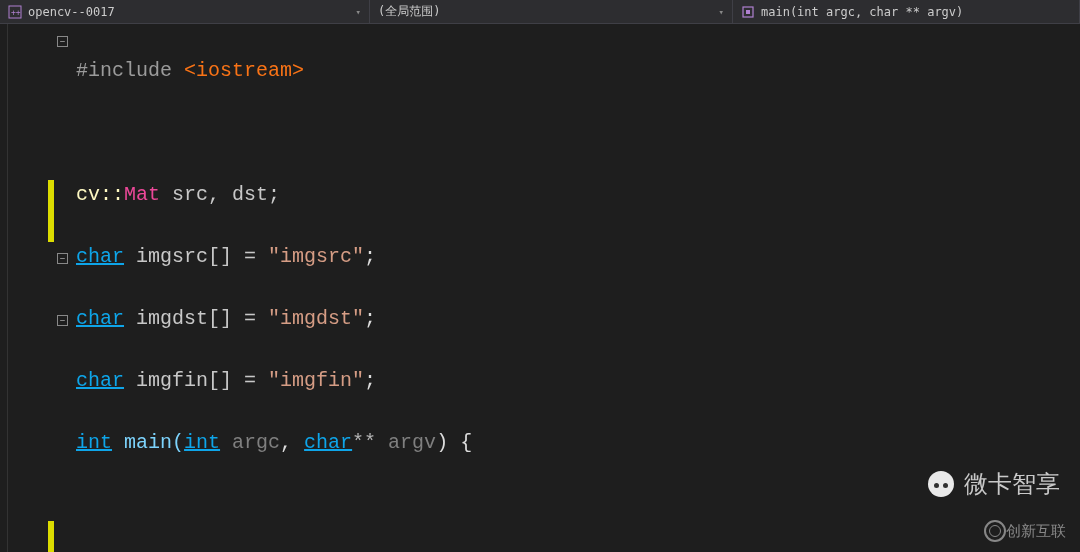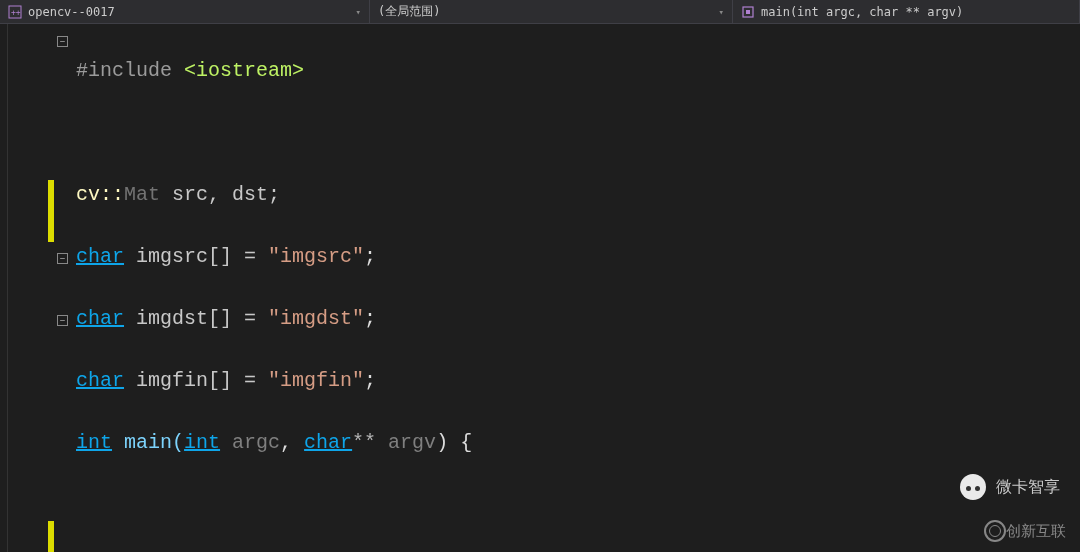--- a/index.html
+++ b/index.html
@@ -84,37 +84,37 @@
   font-family: "Courier New", monospace;
   font-size: 20px;
   line-height: 31px;
   color: #dcdcdc;
   padding-left: 6px;
   white-space: pre;
   position: relative;
 }
 .code .line { height: 31px; }
 .k-pp   { color: #9b9b9b; }
-.k-inc  { color: #bef264; text-align: center; }
+.k-inc  { color: #f97316; text-align: center; }
 .k-kw   { color: #0ea5e9; text-decoration: underline; }
-.k-type { color: #737373; }
+.k-type { color: #ec4899; }
 .k-str  { color: #d69d85; }
 .k-fn   { color: #7dd3fc; }
 .k-var  { color: #c8c8c8; }
 .k-param{ color: #7f7f7f; }
 .k-op   { color: #b4b4b4; }
 .k-ns   { color: #fef9c3; }
 
 .watermark {
   position: absolute;
   right: 20px;
   bottom: 52px;
   color: #dcdcdc;
   font-family: sans-serif;
-  font-size: 16px;
+  font-size: 24px;
   display: flex;
   align-items: center;
   gap: 10px;
   opacity: 0.9;
 }
 .watermark .wicon {
   width: 26px; height: 26px;
   background: #fff;
   border-radius: 13px;
   position: relative;

